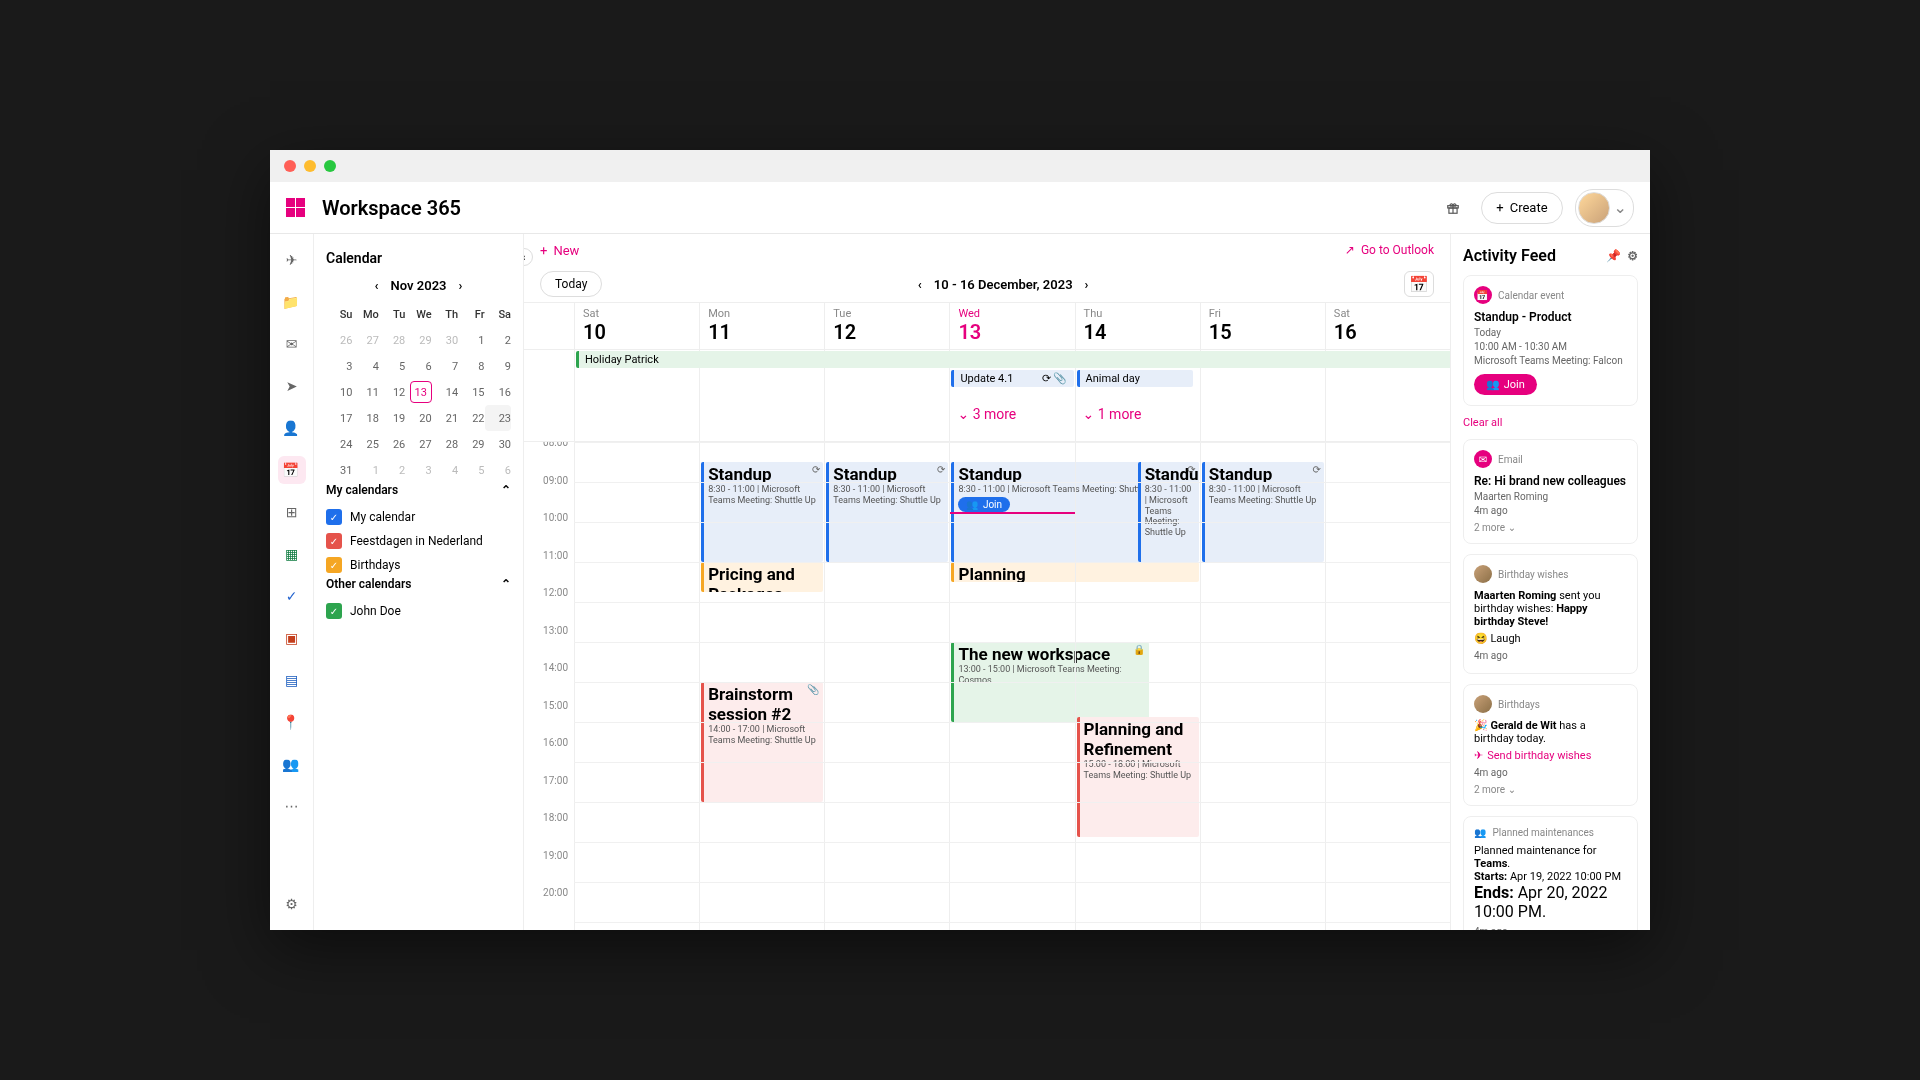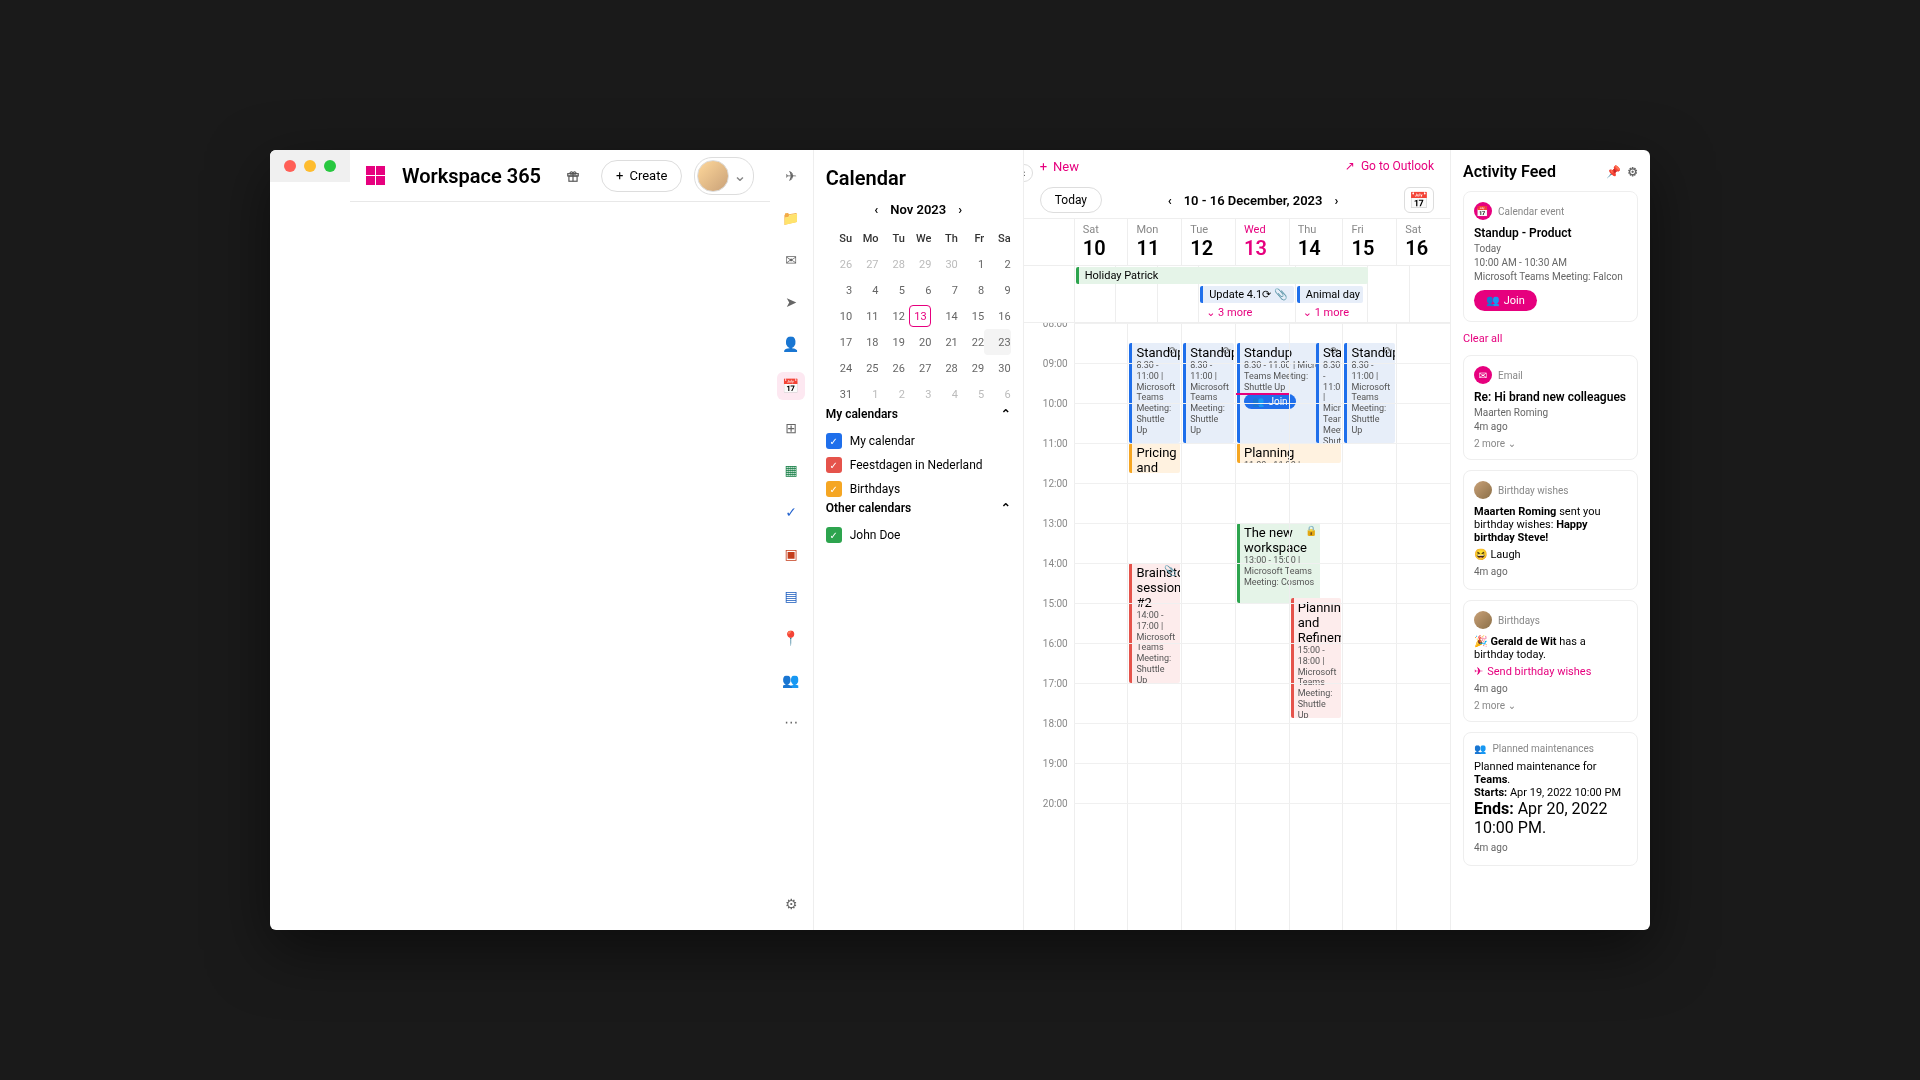--- a/index.html
+++ b/index.html
@@ -1,38 +1,38 @@
 <!DOCTYPE html>
 <html><head>
 <meta charset="utf-8">
 <style>
 *{box-sizing:border-box;margin:0;padding:0;font-family:-apple-system,BlinkMacSystemFont,"Segoe UI",Roboto,sans-serif}
 body{background:#1a1a1a;display:flex;align-items:center;justify-content:center;height:1080px;width:1920px}
-.window{width:1380px;height:780px;background:#fff;border-radius:6px;overflow:hidden;display:flex;box-shadow:0 20px 60px rgba(0,0,0,.5)}
+.window{width:1380px;height:780px;background:#fff;border-radius:0;overflow:hidden;display:flex;flex-direction:column;box-shadow:0 20px 60px rgba(0,0,0,.5)}
 .titlebar{height:32px;background:#f0f0f0;display:flex;align-items:center;padding:0 14px;gap:8px}
 .dot{width:12px;height:12px;border-radius:50%}
 .dot.r{background:#ff5f57}.dot.y{background:#febc2e}.dot.g{background:#28c840}
 .topbar{height:52px;border-bottom:1px solid #e8e8e8;display:flex;align-items:center;padding:0 16px;gap:16px}
 .logo{width:20px;height:20px;display:flex;flex-wrap:wrap;gap:1px}
 .logo span{width:9px;height:9px;background:#e6007e}
 .appname{font-size:20px;font-weight:600}
 .search{flex:0 0 540px;margin:0 auto;height:34px;border:1px solid #ddd;border-radius:6px;display:flex;align-items:center;padding:0 12px;gap:8px;color:#888}
 .search input{border:none;outline:none;flex:1;font-size:13px;background:transparent}
 .topright{margin-left:auto;display:flex;align-items:center;gap:12px}
 .iconbtn{width:32px;height:32px;display:flex;align-items:center;justify-content:center;border-radius:6px;cursor:pointer;color:#555}
 .createbtn{height:32px;border:1px solid #ddd;border-radius:16px;padding:0 14px;display:flex;align-items:center;gap:6px;font-size:13px;cursor:pointer}
 .avatar{width:32px;height:32px;border-radius:50%;background:linear-gradient(135deg,#ffd89b,#c9a178);border:1px solid #ddd}
 .chev{color:#888}
 .body{flex:1;display:flex;overflow:hidden}
 .rail{width:44px;border-right:1px solid #eee;display:flex;flex-direction:column;align-items:center;padding-top:12px;gap:14px}
 .railitem{width:28px;height:28px;display:flex;align-items:center;justify-content:center;border-radius:6px;cursor:pointer;color:#666;font-size:14px}
 .railitem.active{background:#fde8f1;color:#e6007e}
 .railbottom{margin-top:auto;margin-bottom:12px}
 .sidebar{width:210px;border-right:1px solid #eee;padding:16px 12px;overflow-y:auto}
-.sbtitle{font-size:20px;font-weight:600;margin-bottom:12px}
+.sbtitle{font-size:14px;font-weight:600;margin-bottom:12px}
 .monthnav{display:flex;align-items:center;justify-content:center;gap:12px;margin-bottom:8px;font-size:13px;font-weight:600}
 .mini{width:100%;font-size:11px;border-collapse:collapse}
 .mini th,.mini td{width:14.28%;height:26px;text-align:right;color:#666}
 .mini th{font-weight:500;color:#333}
 .mini td.out{color:#bbb}
 .mini td.today{position:relative}
 .mini td.today span{display:inline-flex;width:22px;height:22px;border:1px solid #e6007e;color:#e6007e;border-radius:4px;align-items:center;justify-content:center}
 .mini td.hi{background:#f4f4f4;border-radius:4px}
 .secthead{display:flex;justify-content:space-between;align-items:center;font-size:12px;font-weight:600;margin-bottom:8px;cursor:pointer}
 .calrow{display:flex;align-items:center;gap:8px;font-size:12px;padding:4px 0}
@@ -50,30 +50,30 @@
 .dh{flex:1;padding:4px 8px;border-left:1px solid #eee}
 .dh .dow{font-size:11px;color:#888}
 .dh .dnum{font-size:20px;font-weight:600}
 .dh.today .dow,.dh.today .dnum{color:#e6007e}
 .allday{display:flex;border-bottom:1px solid #eee}
 .allday .timecolhead{width:50px}
 .adcell{flex:1;border-left:1px solid #eee;padding:1px;position:relative;min-height:52px}
 .adevent{background:#e5f4e8;border-left:3px solid #2da44e;font-size:11px;padding:2px 6px;border-radius:2px;margin-bottom:1px;white-space:nowrap;overflow:hidden}
 .adevent.span{position:absolute;left:1px;right:-624%;top:1px;z-index:2}
 .adevent.blue{background:#e7eef9;border-left-color:#1f6feb}
-.admore{font-size:11px;color:#e6007e;padding:2px 6px;cursor:pointer}
+.admore{font-size:14px;color:#e6007e;padding:18px 6px;cursor:pointer}
 .grid{flex:1;display:flex;overflow:hidden;position:relative}
 .timecol{width:50px;display:flex;flex-direction:column}
 .timeslot{height:40px;font-size:10px;color:#888;text-align:right;padding-right:6px;border-top:1px solid transparent;position:relative;top:-6px}
 .daycols{flex:1;display:flex;position:relative}
 .daycol{flex:1;border-left:1px solid #eee;position:relative}
 .hourline{position:absolute;left:0;right:0;border-top:1px solid #f0f0f0}
 .nowline{position:absolute;left:0;right:0;border-top:2px solid #e6007e;z-index:5}
 .event{position:absolute;left:1px;right:1px;border-left:3px solid;border-radius:2px;padding:2px 4px;font-size:10px;overflow:hidden}
-.event .et{font-weight:400;font-size:13px}
+.event .et{font-weight:700;font-size:17px}
 .event .ed{font-size:9px;color:#555;line-height:1.2}
 .event.blue{background:#e7eef9;border-left-color:#1f6feb}
 .event.orange{background:#fff2e0;border-left-color:#f5a623}
 .event.green{background:#e5f4e8;border-left-color:#2da44e}
 .event.red{background:#fdecec;border-left-color:#e5534b}
 .joinbtn{background:#1f6feb;color:#fff;border-radius:10px;padding:2px 8px;font-size:10px;display:inline-flex;align-items:center;gap:4px;margin-top:2px;cursor:pointer}
 .eicons{position:absolute;top:2px;right:3px;font-size:10px;color:#666}
 .collap{position:absolute;left:-9px;top:14px;width:18px;height:18px;border:1px solid #ddd;border-radius:50%;background:#fff;display:flex;align-items:center;justify-content:center;font-size:10px;cursor:pointer;z-index:10}
 .feed{width:200px;border-left:1px solid #eee;padding:12px;overflow-y:auto}
 .feedhead{display:flex;align-items:center;font-size:16px;font-weight:600;margin-bottom:10px}

